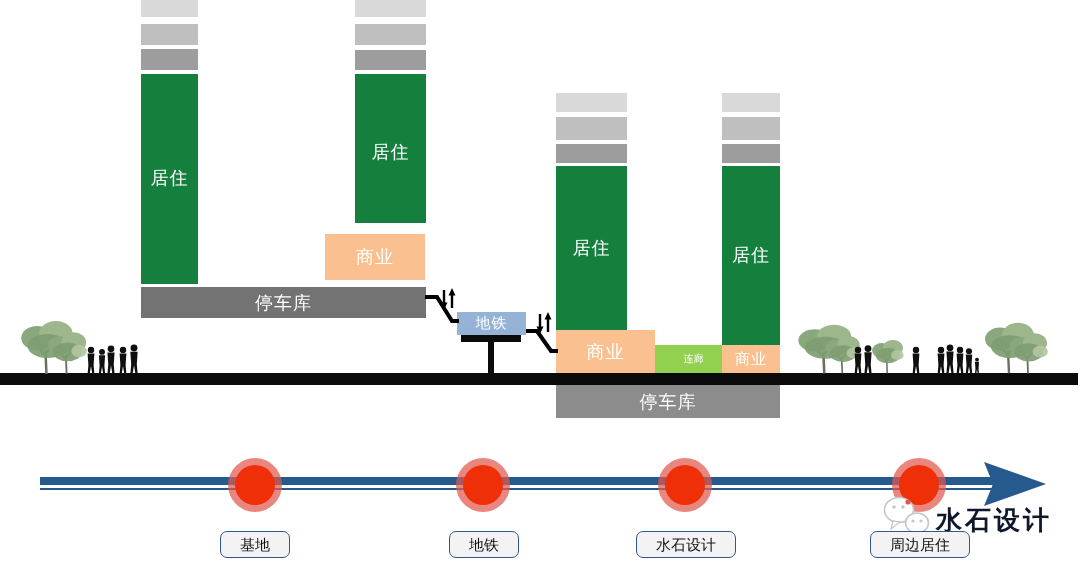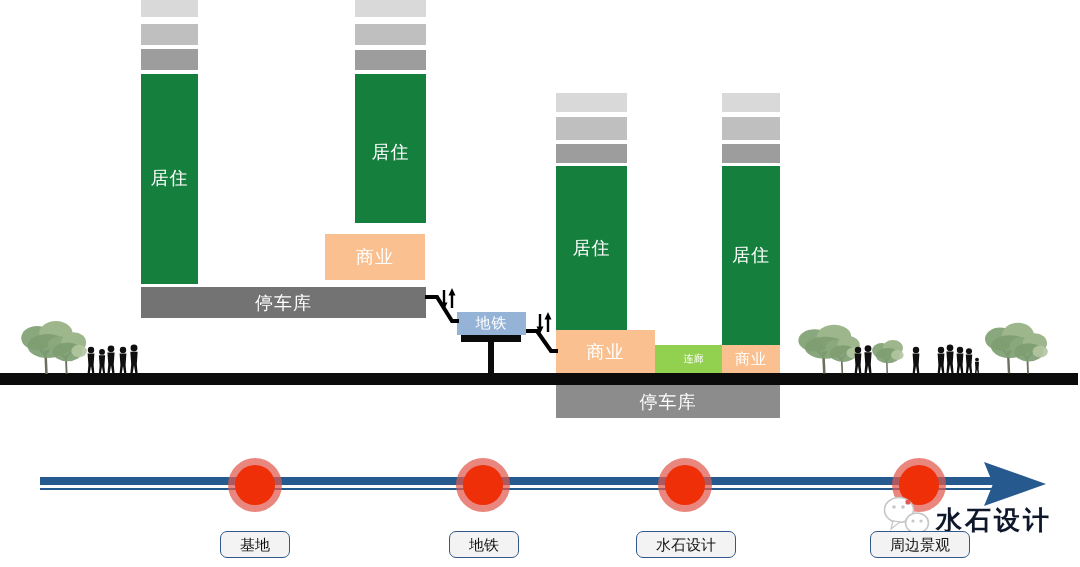--- a/index.html
+++ b/index.html
@@ -208,15 +208,15 @@
     <ellipse cx="34" cy="28" rx="11.5" ry="10" fill="#ffffff" stroke="#c6c6c6" stroke-width="1.6"></ellipse>
     <polygon points="38,37 41,43 31,38" fill="#ffffff" stroke="#c6c6c6" stroke-width="1.2"></polygon>
     <circle cx="30" cy="26" r="1.6" fill="#c6c6c6"></circle>
     <circle cx="38" cy="26" r="1.6" fill="#c6c6c6"></circle>
   </svg>
   <div class="wm-text">水石设计</div>
 
   <div class="stop-label" style="left:255px;">基地</div>
   <div class="stop-label" style="left:484px;">地铁</div>
   <div class="stop-label" style="left:686px;">水石设计</div>
-  <div class="stop-label" style="left:920px;">周边景观</div>
+  <div class="stop-label" style="left:920px;">周边居住</div>
 
 </div>
 
 </body></html>

